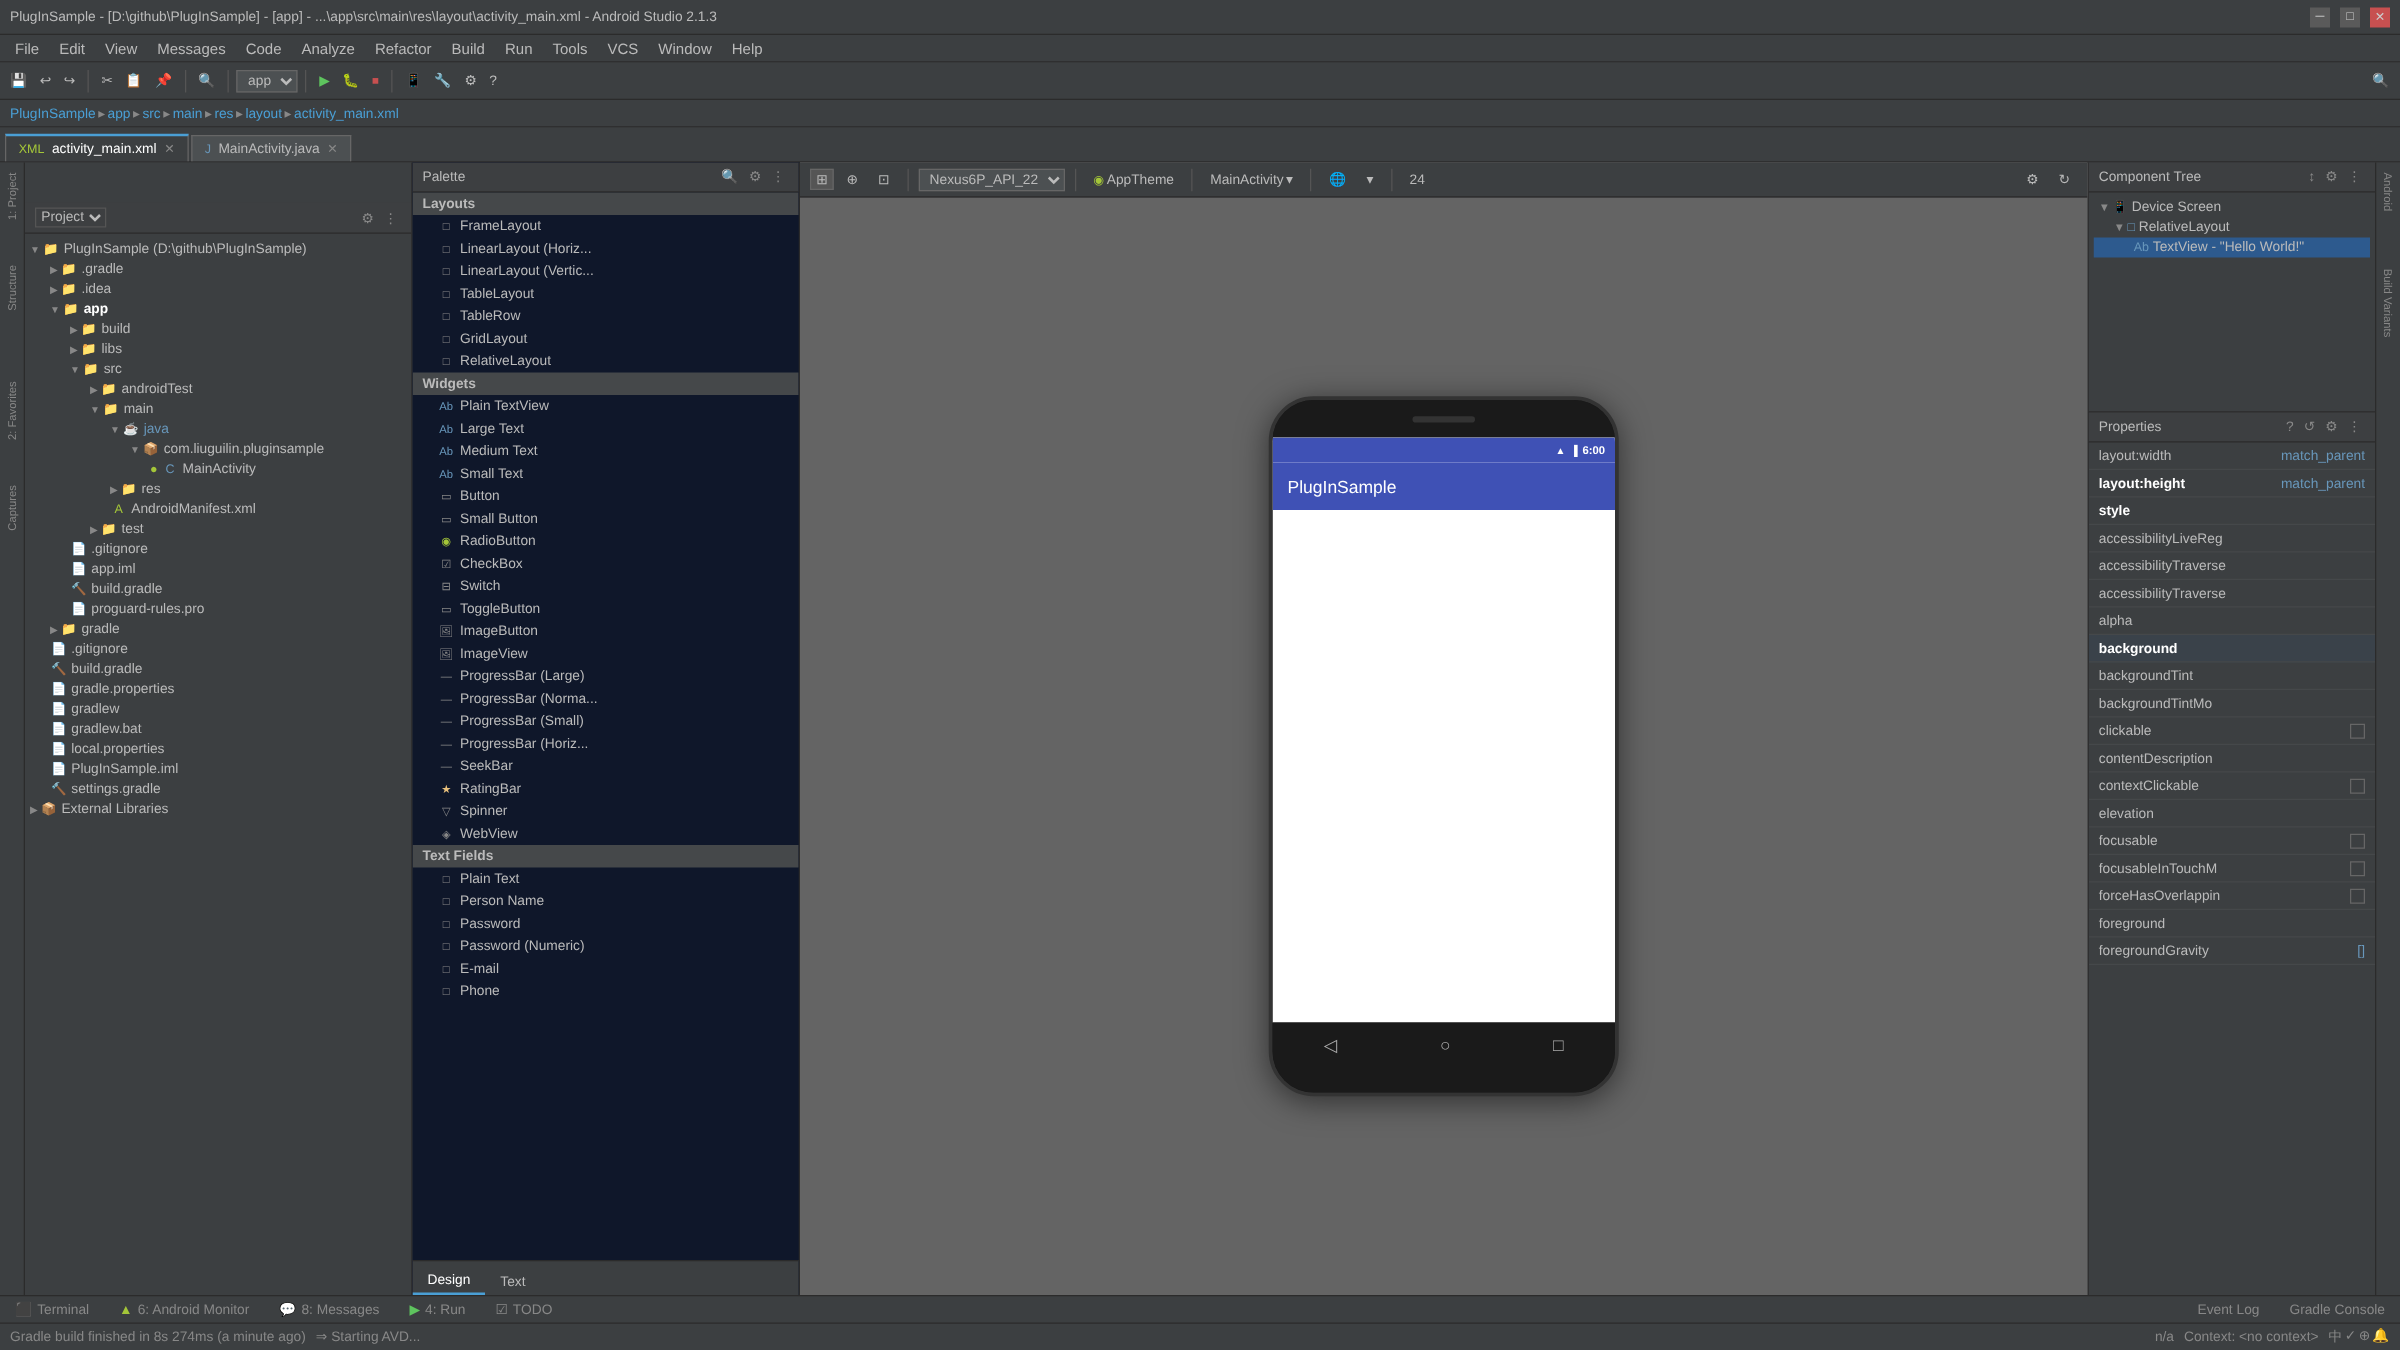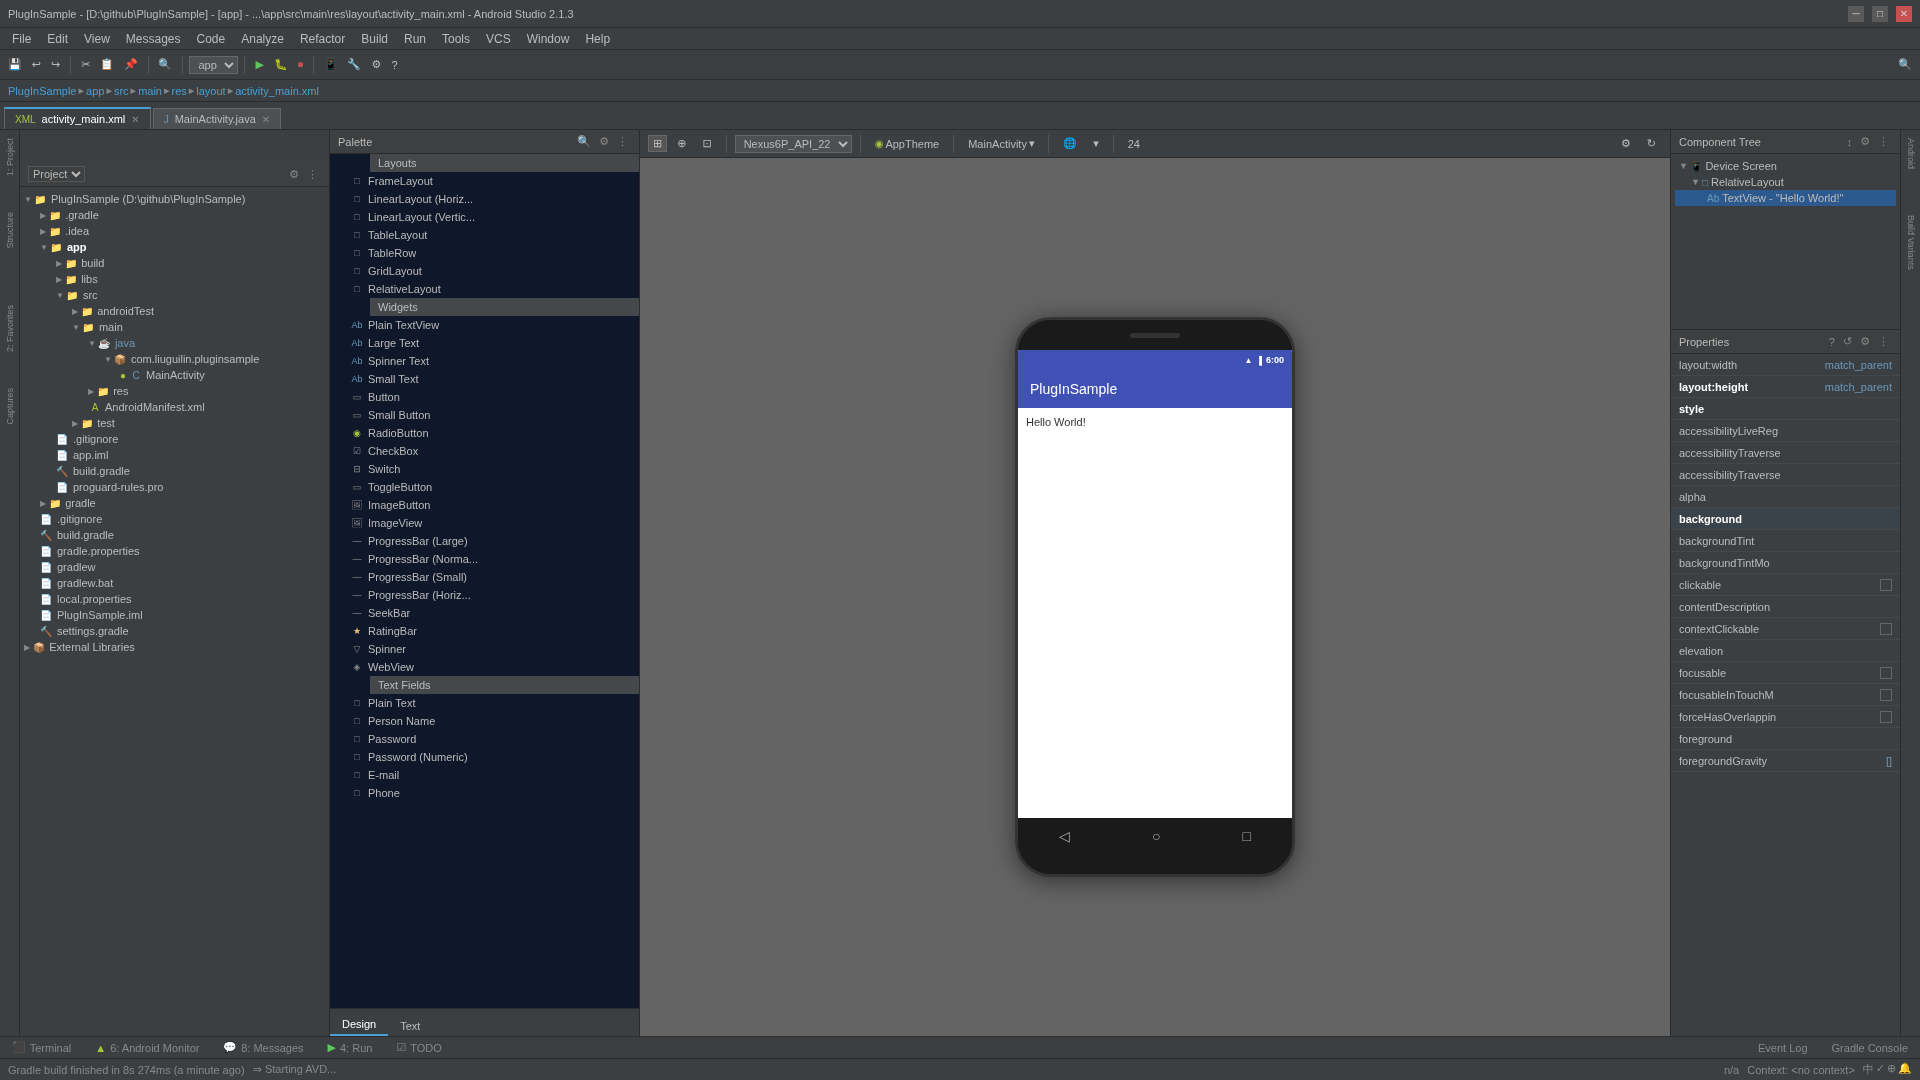--- a/index.html
+++ b/index.html
@@ -37,21 +37,21 @@
     .file-icon { color: #6897bb; }
     .java-icon { color: #6897bb; }
     .xml-icon { color: #a4c639; }
     .gradle-icon { color: #5ec45e; }
     .arrow { font-size: 8px; margin-right: 2px; color: #888; }
 
     
     .palette-panel { width: 310px; background: #0f172a; border-right: 1px solid #2b2b2b; display: flex; flex-direction: column; overflow: hidden; }
     .palette-header { background: #3d3f41; padding: 4px 8px; font-size: 11px; color: #bbbbbb; display: flex; align-items: center; justify-content: space-between; border-bottom: 1px solid #2b2b2b; }
     .palette-content { flex: 1; overflow-y: auto; }
-    .palette-section-header { padding: 3px 8px; font-size: 11px; font-weight: normal; color: #bbbbbb; background: #45484a; margin-left: 40px; }
+    .palette-section-header { padding: 3px 8px; font-size: 11px; font-weight: bold; color: #bbbbbb; background: #45484a; }
     .palette-item { padding: 2px 8px 2px 20px; font-size: 11px; color: #bbbbbb; cursor: pointer; display: flex; align-items: center; gap: 4px; }
     .palette-item-icon { width: 14px; height: 14px; display: inline-flex; align-items: center; justify-content: center; font-size: 9px; color: #888; flex-shrink: 0; }
 
     
     .design-area { flex: 1; background: #646464; display: flex; flex-direction: column; overflow: hidden; position: relative; }
     .design-toolbar { background: #3c3f41; height: 28px; display: flex; align-items: center; padding: 0 8px; gap: 4px; border-bottom: 1px solid #2b2b2b; }
     .design-toolbar-btn { background: transparent; border: none; color: #bbbbbb; cursor: pointer; padding: 2px 6px; font-size: 11px; display: flex; align-items: center; gap: 2px; }
     .device-selector { background: #4c5052; border: 1px solid #666; color: #bbbbbb; font-size: 11px; padding: 1px 4px; }
     .design-canvas { flex: 1; display: flex; align-items: center; justify-content: center; overflow: auto; position: relative; }
     .design-tab { padding: 4px 12px; font-size: 11px; cursor: pointer; color: #bbbbbb; }
@@ -444,21 +444,21 @@
       <div class="palette-item">
           <span class="palette-item-icon" style="color:#6897bb;">Ab</span>
           <span>Plain TextView</span>
         </div>
       <div class="palette-item">
           <span class="palette-item-icon" style="color:#6897bb;">Ab</span>
           <span>Large Text</span>
         </div>
       <div class="palette-item">
           <span class="palette-item-icon" style="color:#6897bb;">Ab</span>
-          <span>Spinner Text</span>
+          <span>Medium Text</span>
         </div>
       <div class="palette-item">
           <span class="palette-item-icon" style="color:#6897bb;">Ab</span>
           <span>Small Text</span>
         </div>
       <div class="palette-item">
           <span class="palette-item-icon">▭</span>
           <span>Button</span>
         </div>
       <div class="palette-item">
@@ -594,23 +594,20 @@
         </div>
         <div class="phone-screen">
           <div class="phone-status-bar">
             <span class="phone-status-icon">▲</span>
             <span class="phone-status-icon">▐</span>
             <span class="phone-status-time">6:00</span>
           </div>
           <div class="phone-app-bar">
             <span class="phone-app-title">PlugInSample</span>
           </div>
-          <div class="phone-content">
-            <span>Hello World!</span>
-          </div>
         </div>
         <div class="phone-nav-bar">
           <span class="phone-nav-btn">◁</span>
           <span class="phone-nav-btn">○</span>
           <span class="phone-nav-btn">□</span>
         </div>
         <div class="phone-bottom"></div>
       </div>
     </div>
   </div>

